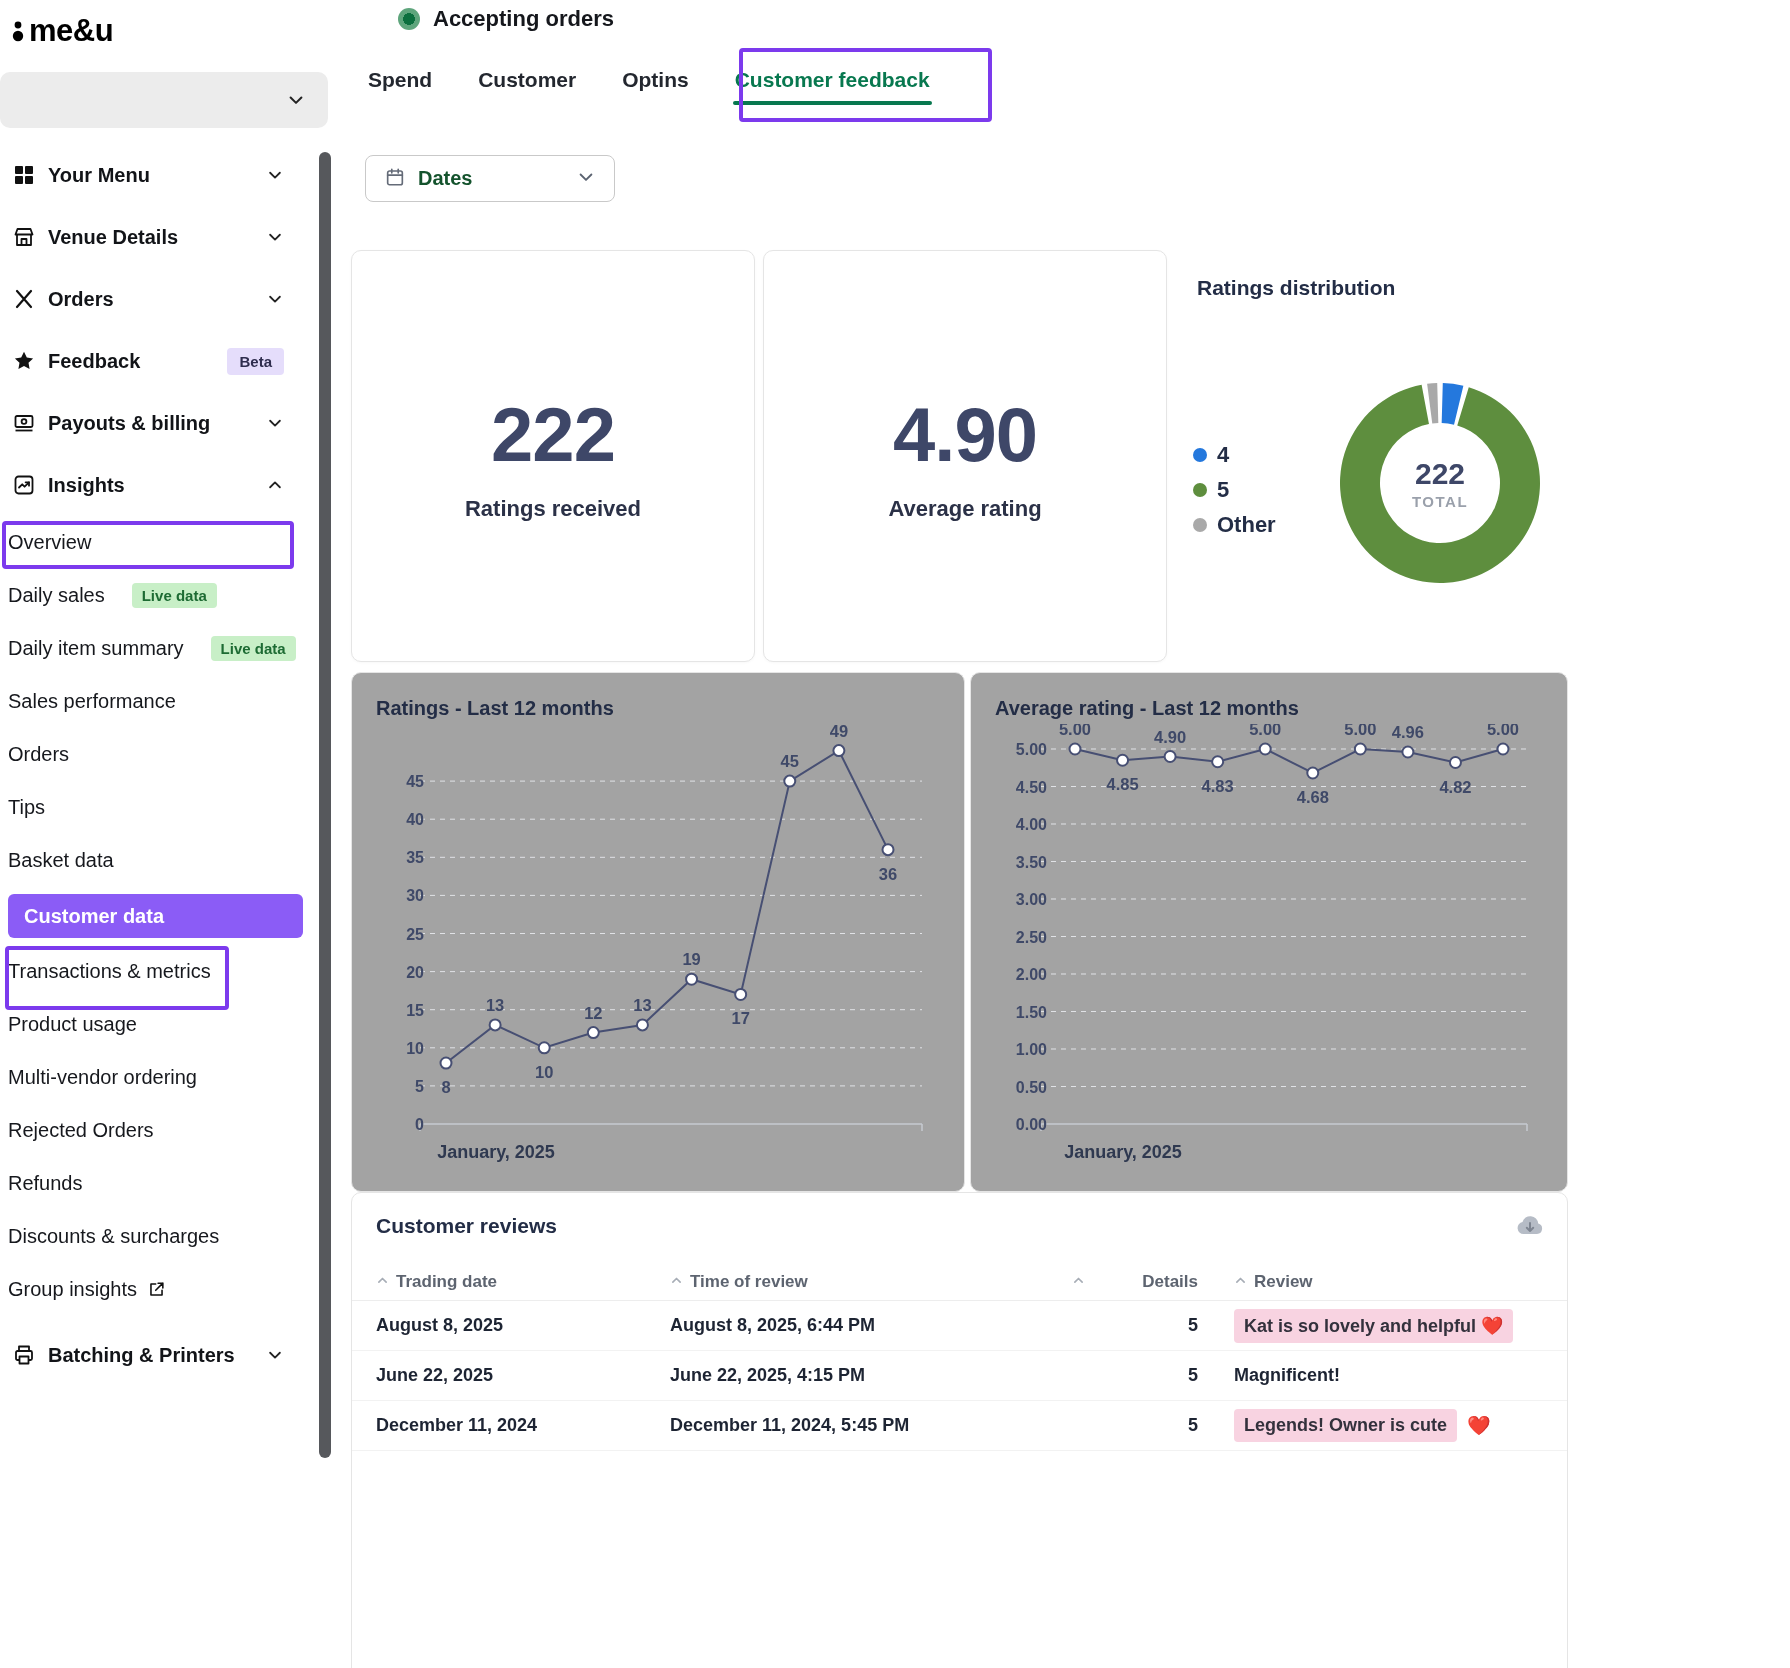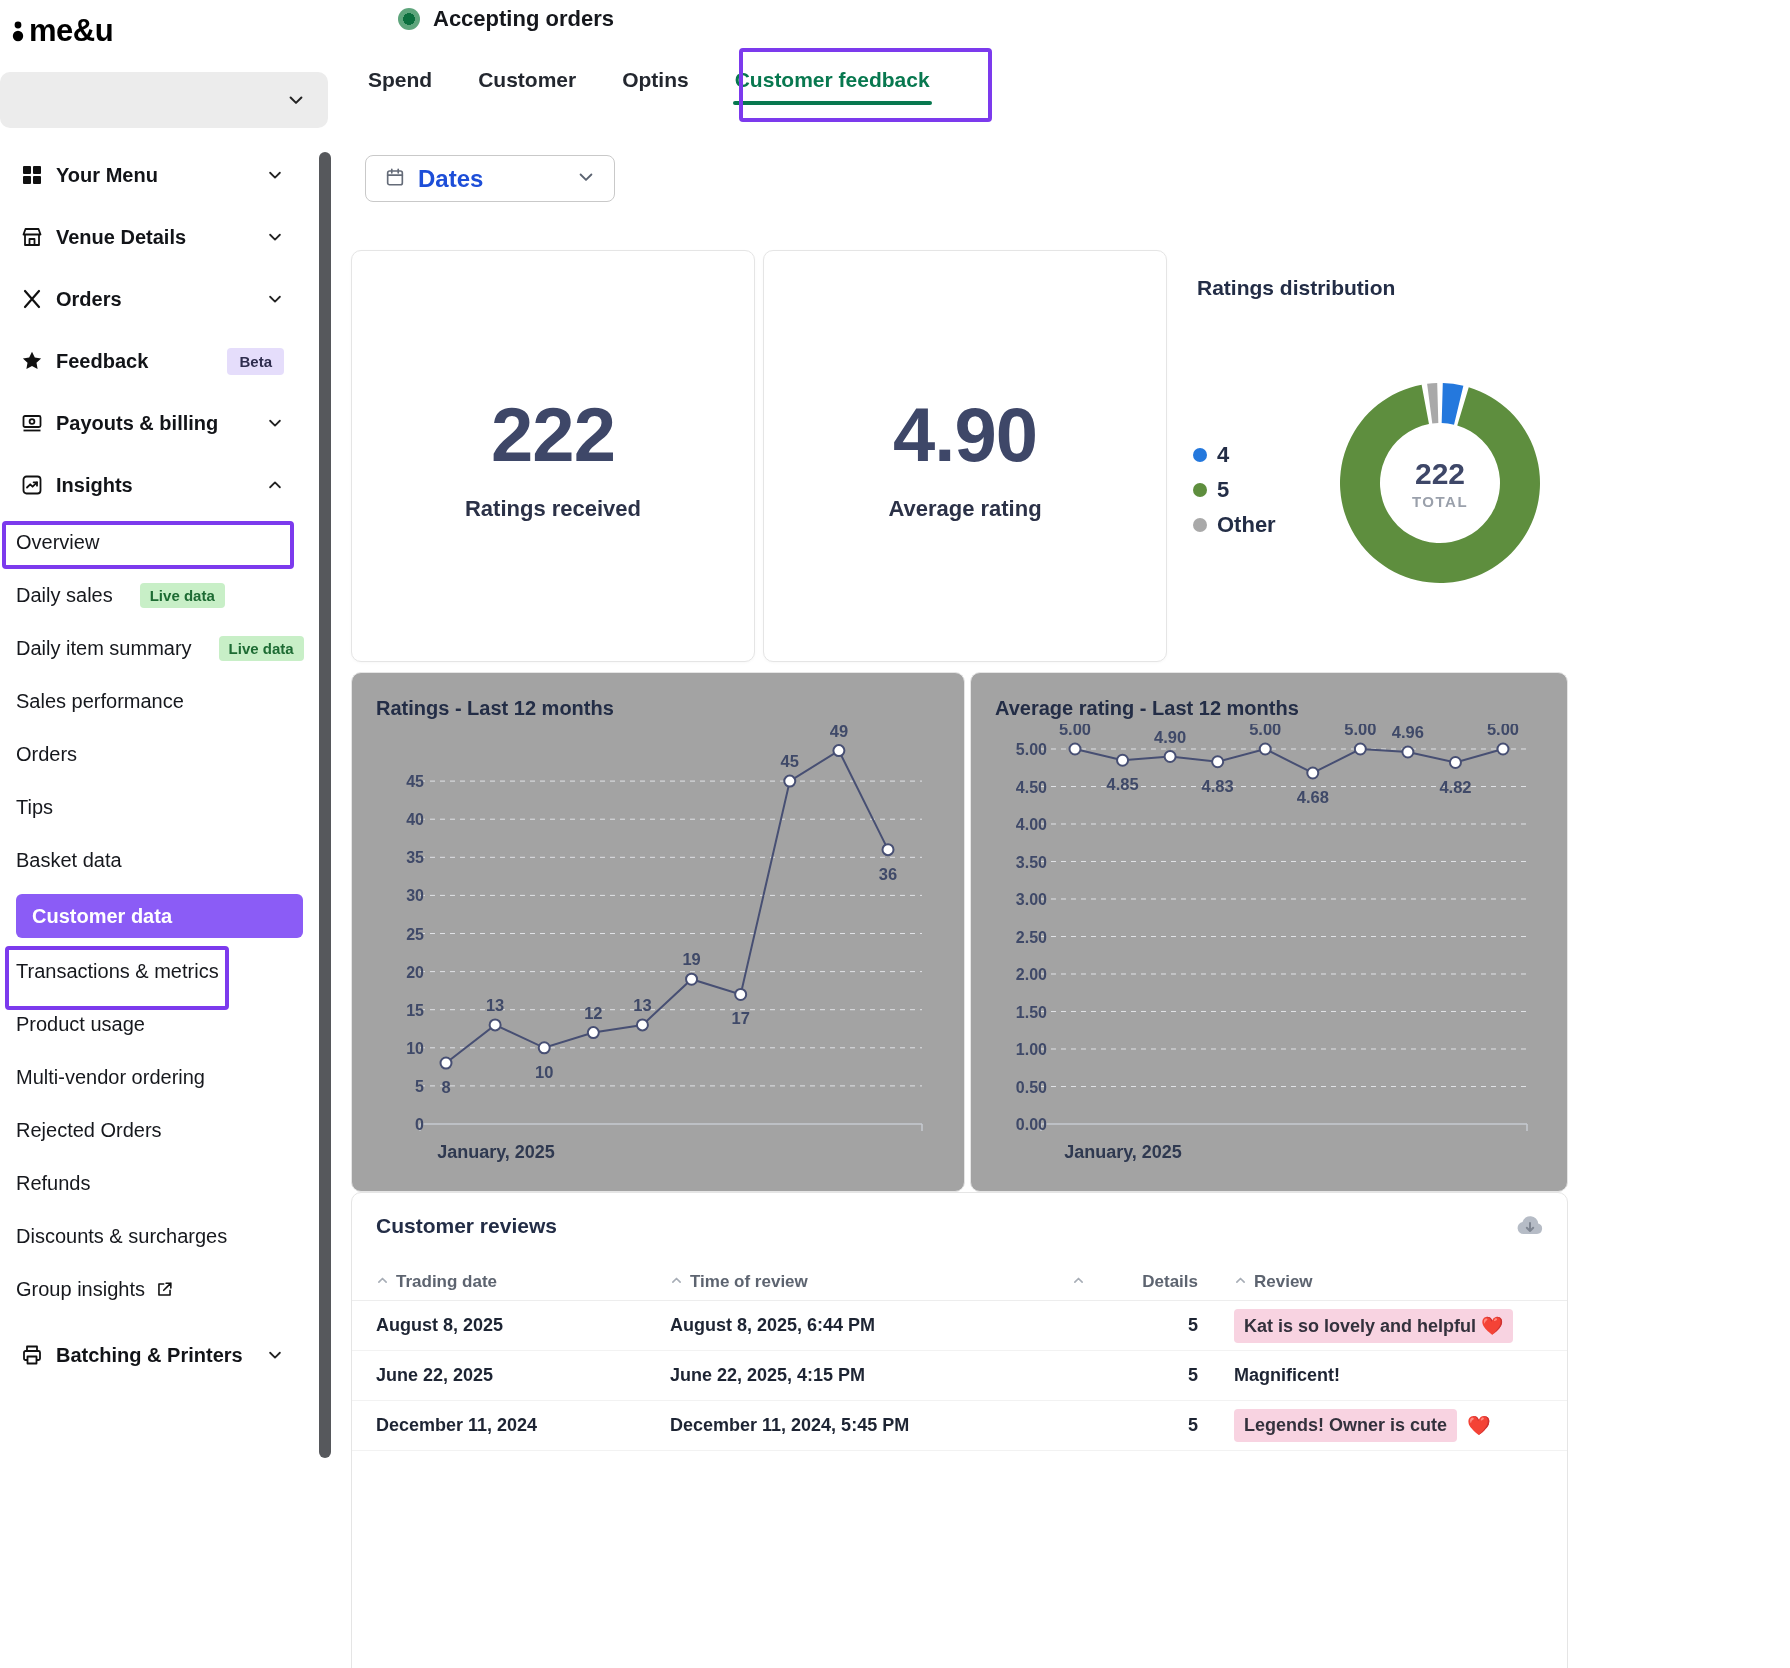--- a/index.html
+++ b/index.html
@@ -5,21 +5,21 @@
   html,body{margin:0;padding:0;width:1790px;height:1668px;background:#fff;
     font-family:"Liberation Sans",sans-serif;overflow:hidden;position:relative;}
   *{box-sizing:border-box;}
 
   
   .sidebar{position:absolute;left:0;top:0;width:340px;height:1668px;background:#fff;z-index:2;}
   .logo{position:absolute;left:10px;top:12px;display:flex;align-items:center;gap:3px;}
   .logo-text{font-size:31px;font-weight:800;color:#000;letter-spacing:-0.5px;}
   .venue-selector{position:absolute;left:0;top:72px;width:328px;height:56px;background:#ececec;
     border-radius:10px;display:flex;align-items:center;justify-content:flex-end;padding-right:22px;cursor:pointer;}
-  .nav{position:absolute;left:0;top:144px;width:328px;padding-left:8px;}
+  .nav{position:absolute;left:0;top:144px;width:328px;}
   .nav-item{height:62px;display:flex;align-items:center;padding:0 44px 0 12px;gap:12px;cursor:pointer;}
   .nav-icon{width:24px;height:24px;flex:none;display:flex;align-items:center;justify-content:center;}
   .nav-label{font-size:20px;font-weight:700;color:#121418;white-space:nowrap;}
   .chev{margin-left:auto;display:flex;}
   .sub-item{height:53px;display:flex;align-items:center;padding-left:8px;font-size:20px;color:#16181d;cursor:pointer;white-space:nowrap;}
   .sub-item.selected{background:#8b5cf6;color:#fff;font-weight:700;border-radius:6px;height:44px;
     margin:7px 25px 7px 8px;padding-left:16px;}
   .badge-live{background:#c8efc7;color:#1d6b33;font-size:15px;font-weight:700;padding:4px 10px;border-radius:4px;margin-left:27px;}
   .badge-beta{background:#e5ddfb;color:#2f2d4e;font-size:15px;font-weight:600;padding:5px 12px;border-radius:4px;margin-left:auto;}
   .ext-icon{margin-left:10px;display:flex;}
@@ -39,21 +39,21 @@
     background:radial-gradient(circle at 50% 50%, #0b6f3e 0 6px, #5ea57c 6px 11px);}
   .status-label{font-size:22px;font-weight:600;color:#15171c;}
 
   .tabs{position:absolute;left:0;top:52px;height:56px;display:flex;align-items:center;gap:46px;padding-left:28px;}
   .tab{font-size:21px;font-weight:600;color:#23272f;cursor:pointer;position:relative;white-space:nowrap;}
   .tab.active{color:#08784f;font-weight:700;}
   .tab.active::after{content:"";position:absolute;left:-2px;right:-2px;bottom:-13px;height:4px;background:#08784f;border-radius:2px;}
 
   .dates-btn{position:absolute;left:25px;top:155px;width:250px;height:47px;border:1.5px solid #c9c9c9;border-radius:8px;
     background:#fff;display:flex;align-items:center;gap:12px;padding:0 18px;cursor:pointer;}
-  .dates-label{font-size:24px;font-weight:600;color:#1d4ed8;flex:1;text-align:left;}
+  .dates-label{font-size:20px;font-weight:600;color:#14532d;flex:1;text-align:left;}
 
   .stats-row{position:absolute;left:11px;top:250px;display:flex;gap:8px;}
   .stat-card{width:404px;height:412px;border:1px solid #e5e5e5;border-radius:10px;background:#fff;
     display:flex;flex-direction:column;align-items:center;justify-content:center;gap:18px;box-shadow:0 1px 3px rgba(0,0,0,.03);}
   .stat-value{font-size:76px;font-weight:800;color:#3e4768;letter-spacing:-1px;}
   .stat-label{font-size:22px;font-weight:600;color:#2b3147;}
 
   .dist-card{width:393px;height:412px;position:relative;}
   .dist-title{position:absolute;left:22px;top:26px;font-size:21px;font-weight:700;color:#232d46;}
   .legend{position:absolute;left:18px;top:192px;display:flex;flex-direction:column;gap:9px;}

